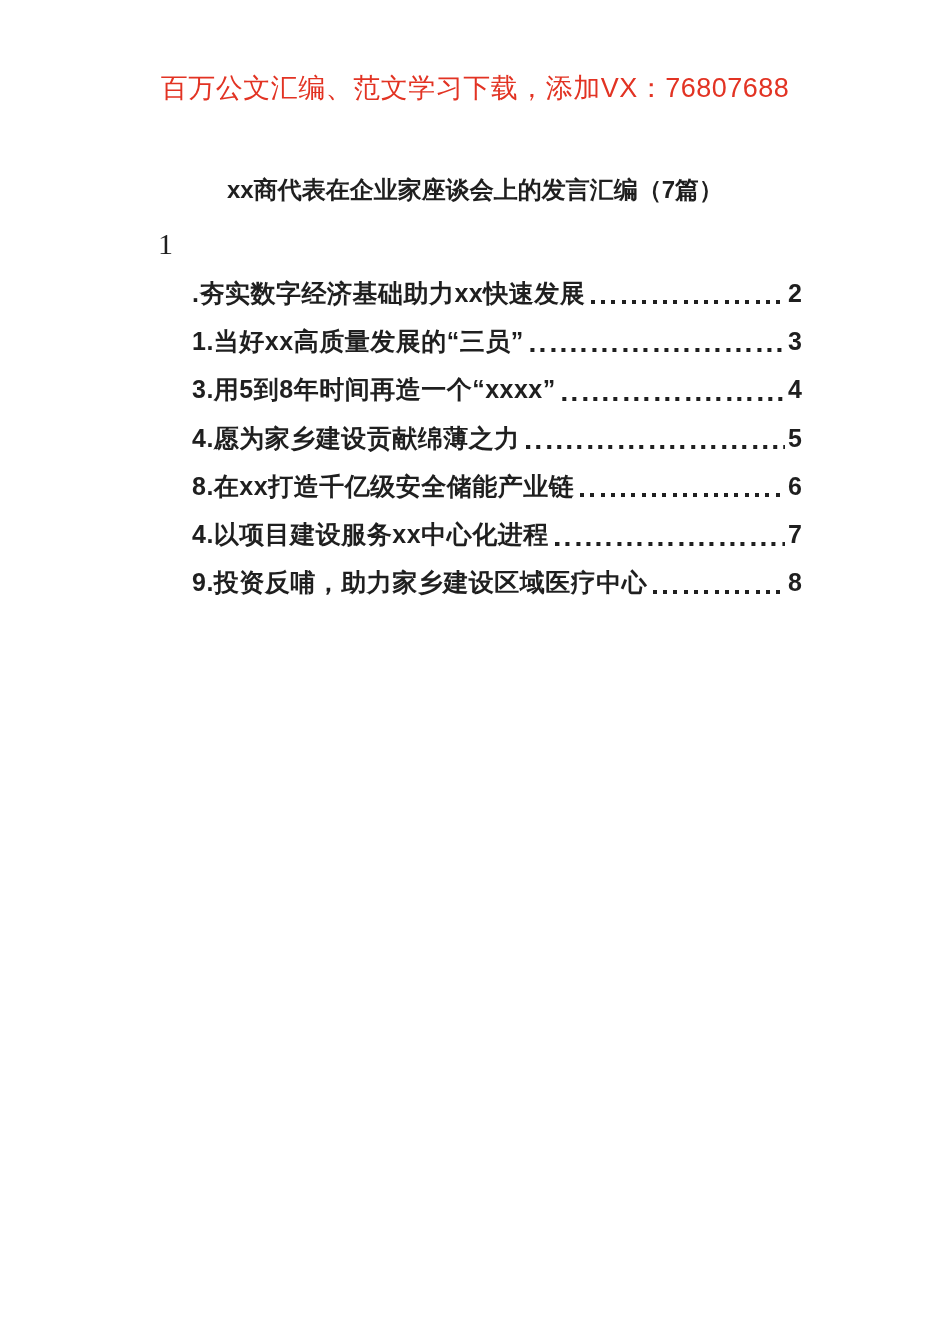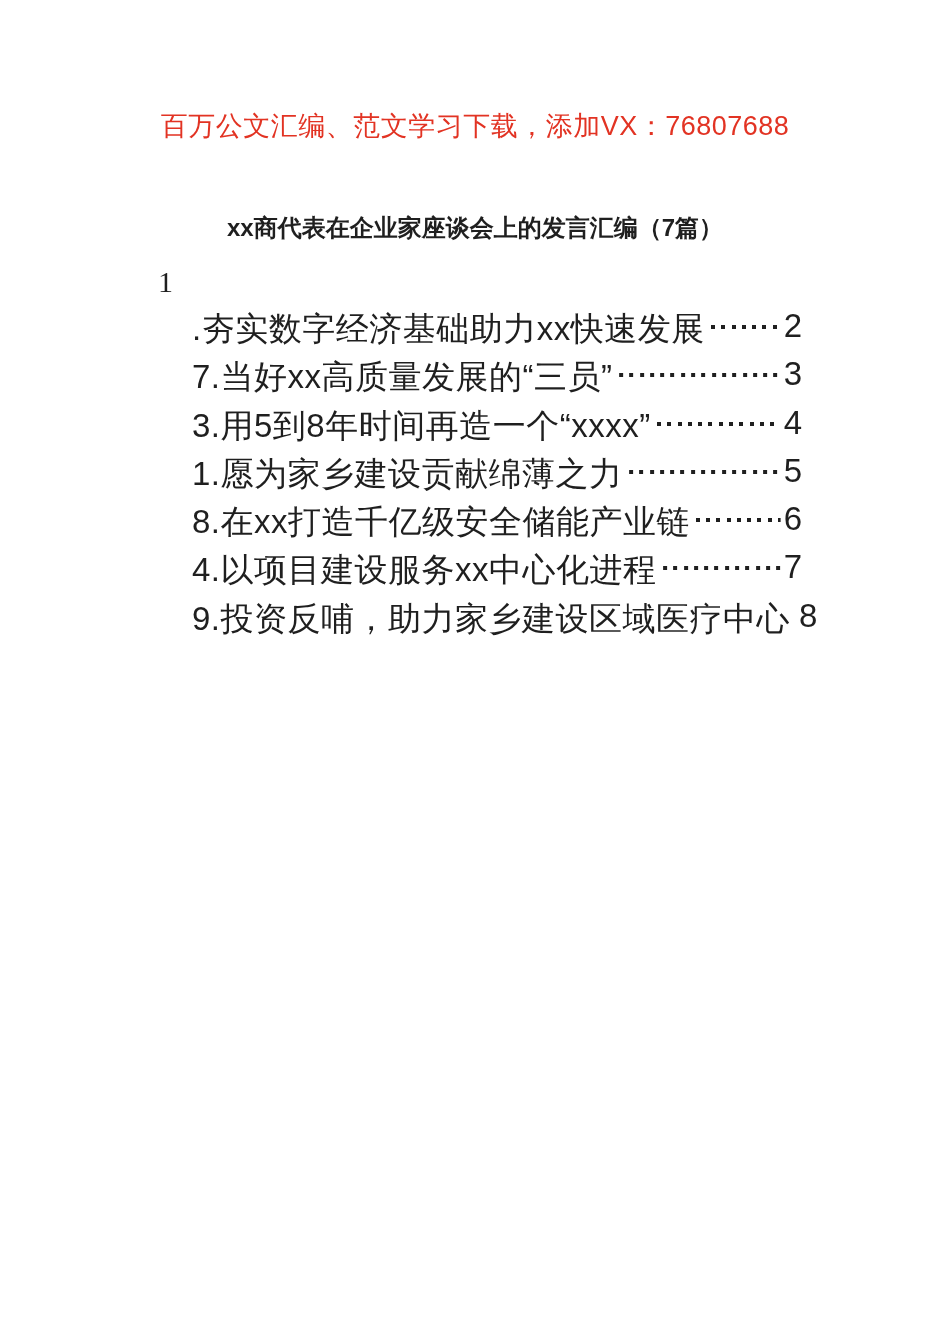--- a/index.html
+++ b/index.html
@@ -9,21 +9,21 @@
     font-family: "Liberation Sans", sans-serif;
     color: var(--text, #1f1f1f);
     overflow: hidden;
   }
   .page {
     width: 950px; height: 1344px;
     background: var(--bg, #ffffff);
     position: relative;
   }
   .notice {
-    padding-top: 112px;
+    padding-top: 74px;
     text-align: center;
     font-size: 27px;
     line-height: 28px;
     color: var(--accent, #e23323);
     letter-spacing: 0.5px;
   }
   .title {
     margin: 60px auto 0 auto;
     width: 700px;
     text-align: center;
@@ -50,21 +50,23 @@
     line-height: 22px;
     font-weight: 400;
   }
   .toc {
     margin: 14px 0 0 192px;
     width: 610px;
   }
   .toc-row {
     height: 48.3px;
     display: flex;
-    font-size: 33px;
+    align-items: center;
+    font-size: 25px;
+    font-weight: bold;
   }
   .toc-label {
     white-space: nowrap;
     letter-spacing: 0.5px;
   }
   .leader {
     flex: 1;
     height: 4px;
     margin: 18px 3px 0 6px;
     background-image: repeating-linear-gradient(to right, var(--text, #1f1f1f) 0px, var(--text, #1f1f1f) 4px, transparent 4px, transparent 10.3px);
@@ -86,31 +88,31 @@
 
   <div class="stray">1</div>
 
   <div class="toc" id="toc-list">
       <div class="toc-row">
         <span class="toc-label">.夯实数字经济基础助力xx快速发展</span>
         <span class="leader"></span>
         <span class="toc-page">2</span>
       </div>
       <div class="toc-row">
-        <span class="toc-label">7.当好xx高质量发展的“三员”</span>
+        <span class="toc-label">1.当好xx高质量发展的“三员”</span>
         <span class="leader"></span>
         <span class="toc-page">3</span>
       </div>
       <div class="toc-row">
         <span class="toc-label">3.用5到8年时间再造一个“xxxx”</span>
         <span class="leader"></span>
         <span class="toc-page">4</span>
       </div>
       <div class="toc-row">
-        <span class="toc-label">1.愿为家乡建设贡献绵薄之力</span>
+        <span class="toc-label">4.愿为家乡建设贡献绵薄之力</span>
         <span class="leader"></span>
         <span class="toc-page">5</span>
       </div>
       <div class="toc-row">
         <span class="toc-label">8.在xx打造千亿级安全储能产业链</span>
         <span class="leader"></span>
         <span class="toc-page">6</span>
       </div>
       <div class="toc-row">
         <span class="toc-label">4.以项目建设服务xx中心化进程</span>

